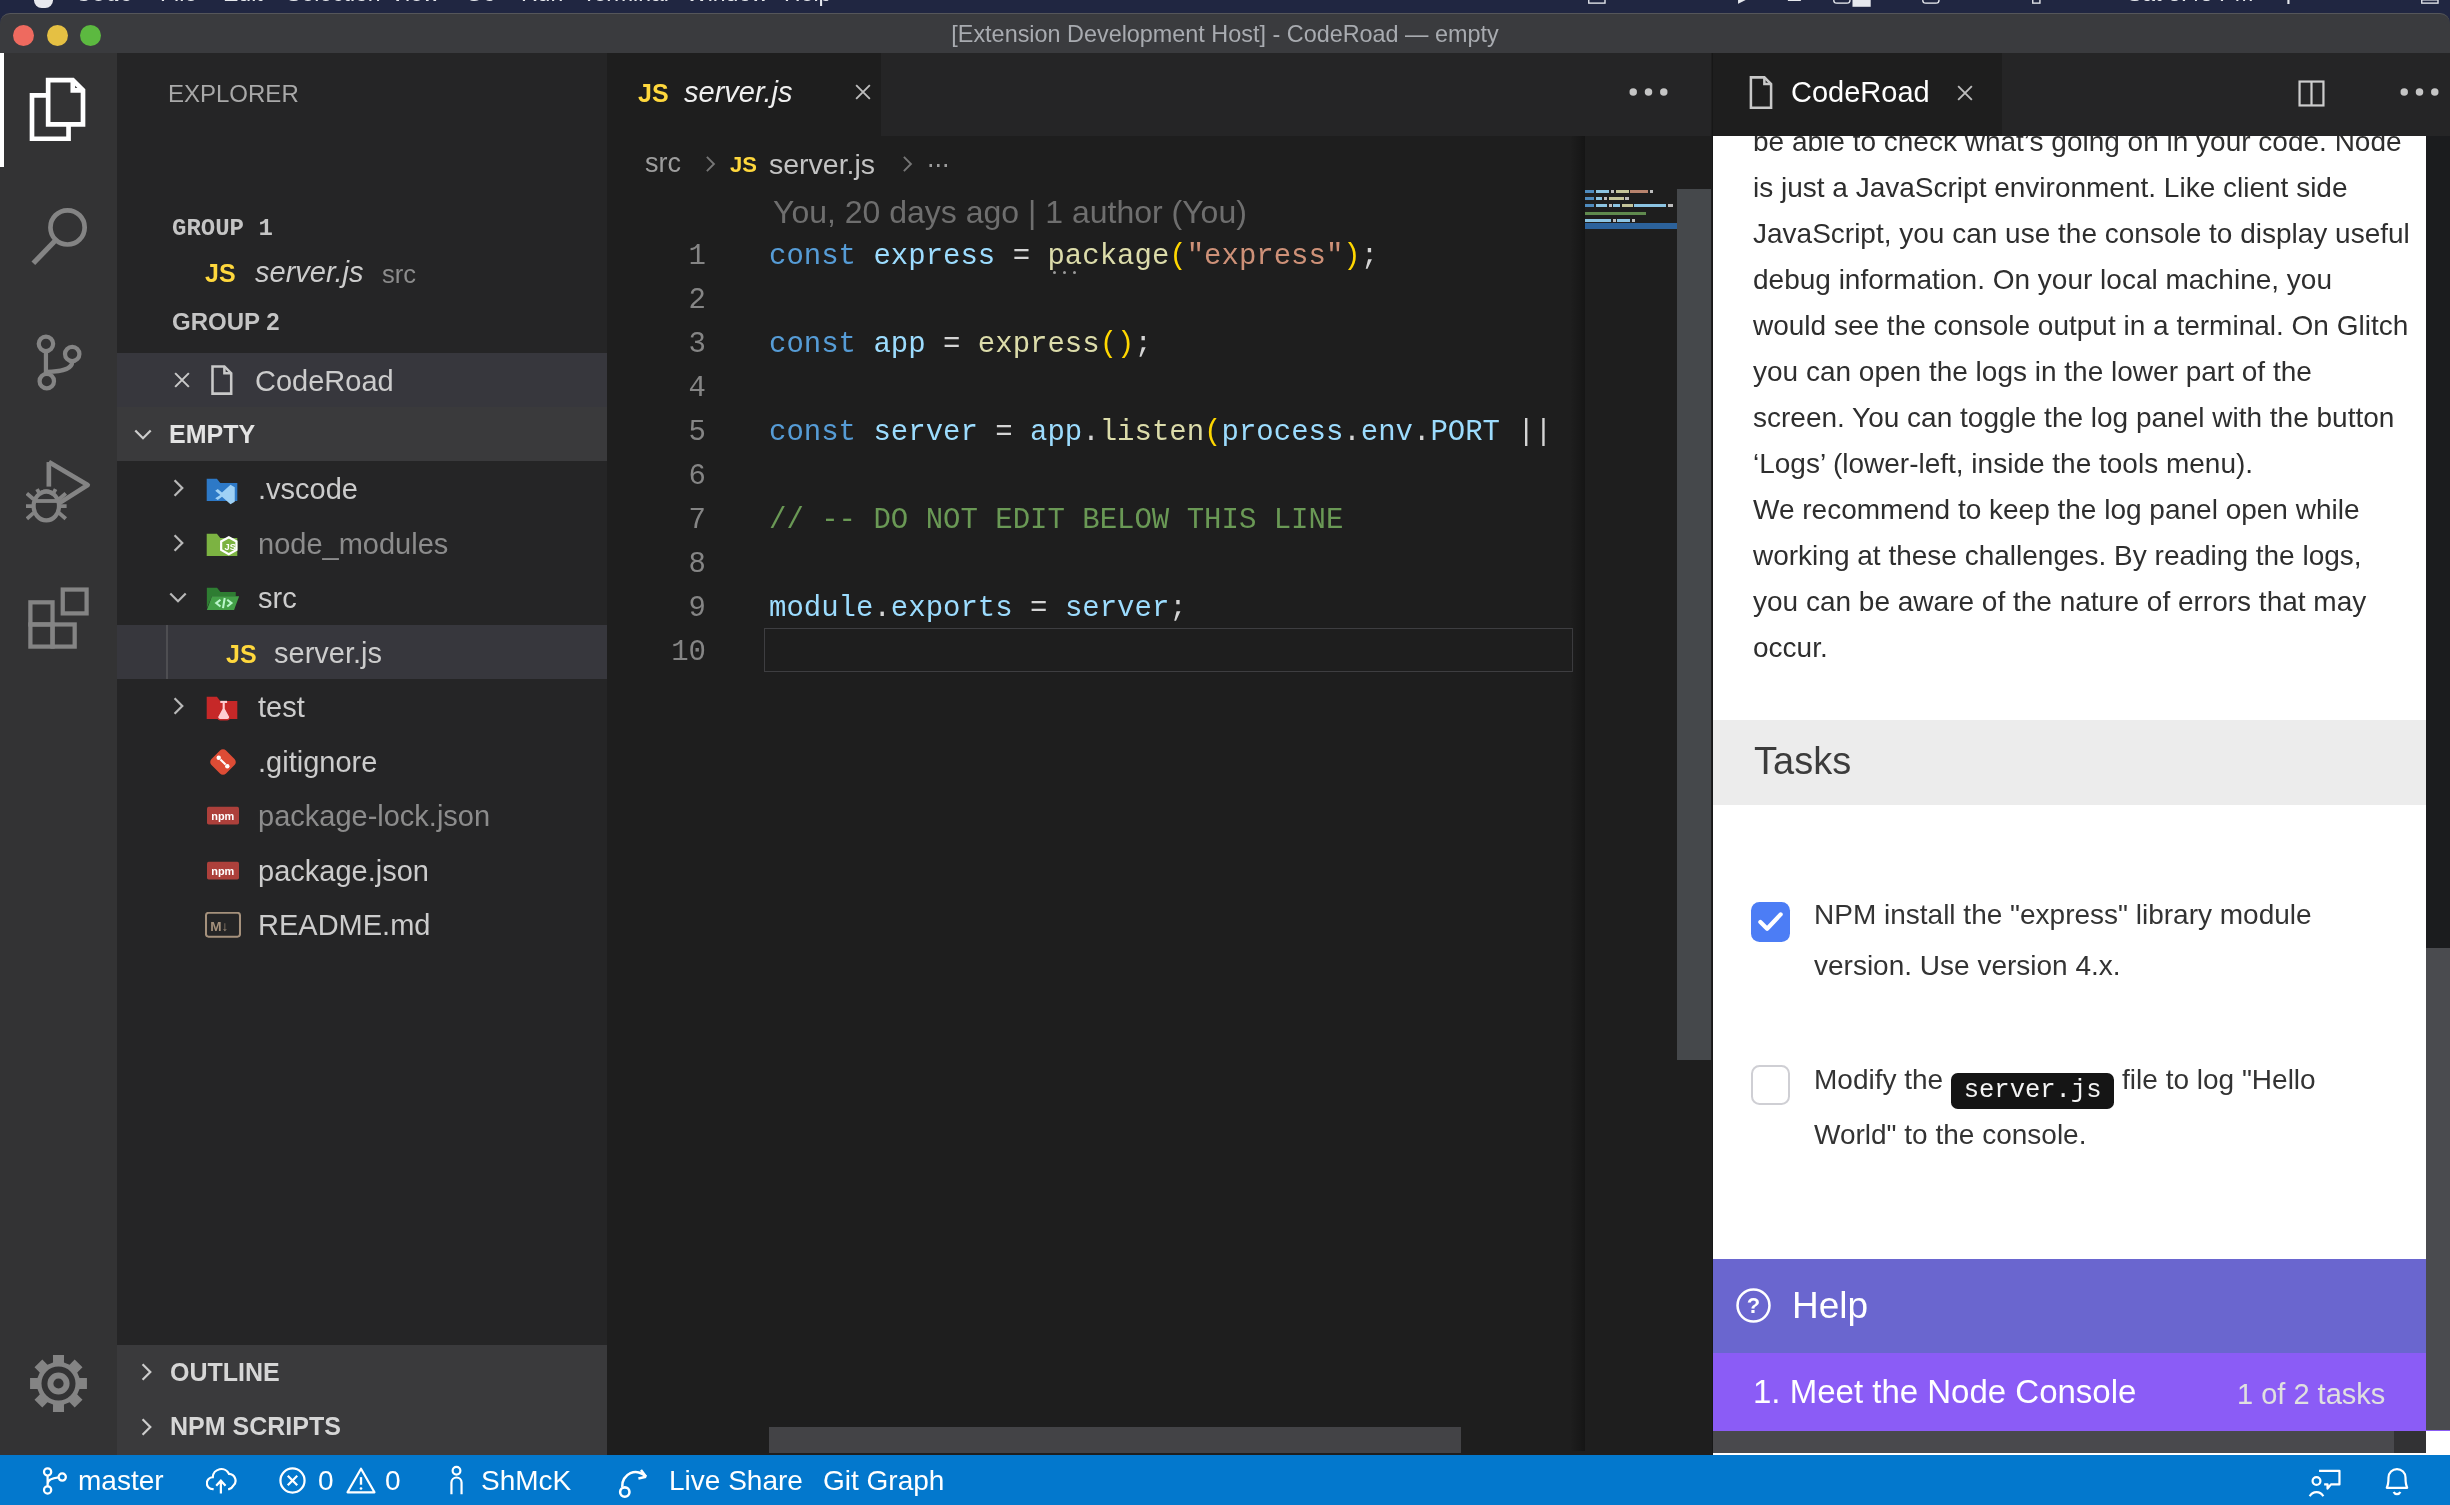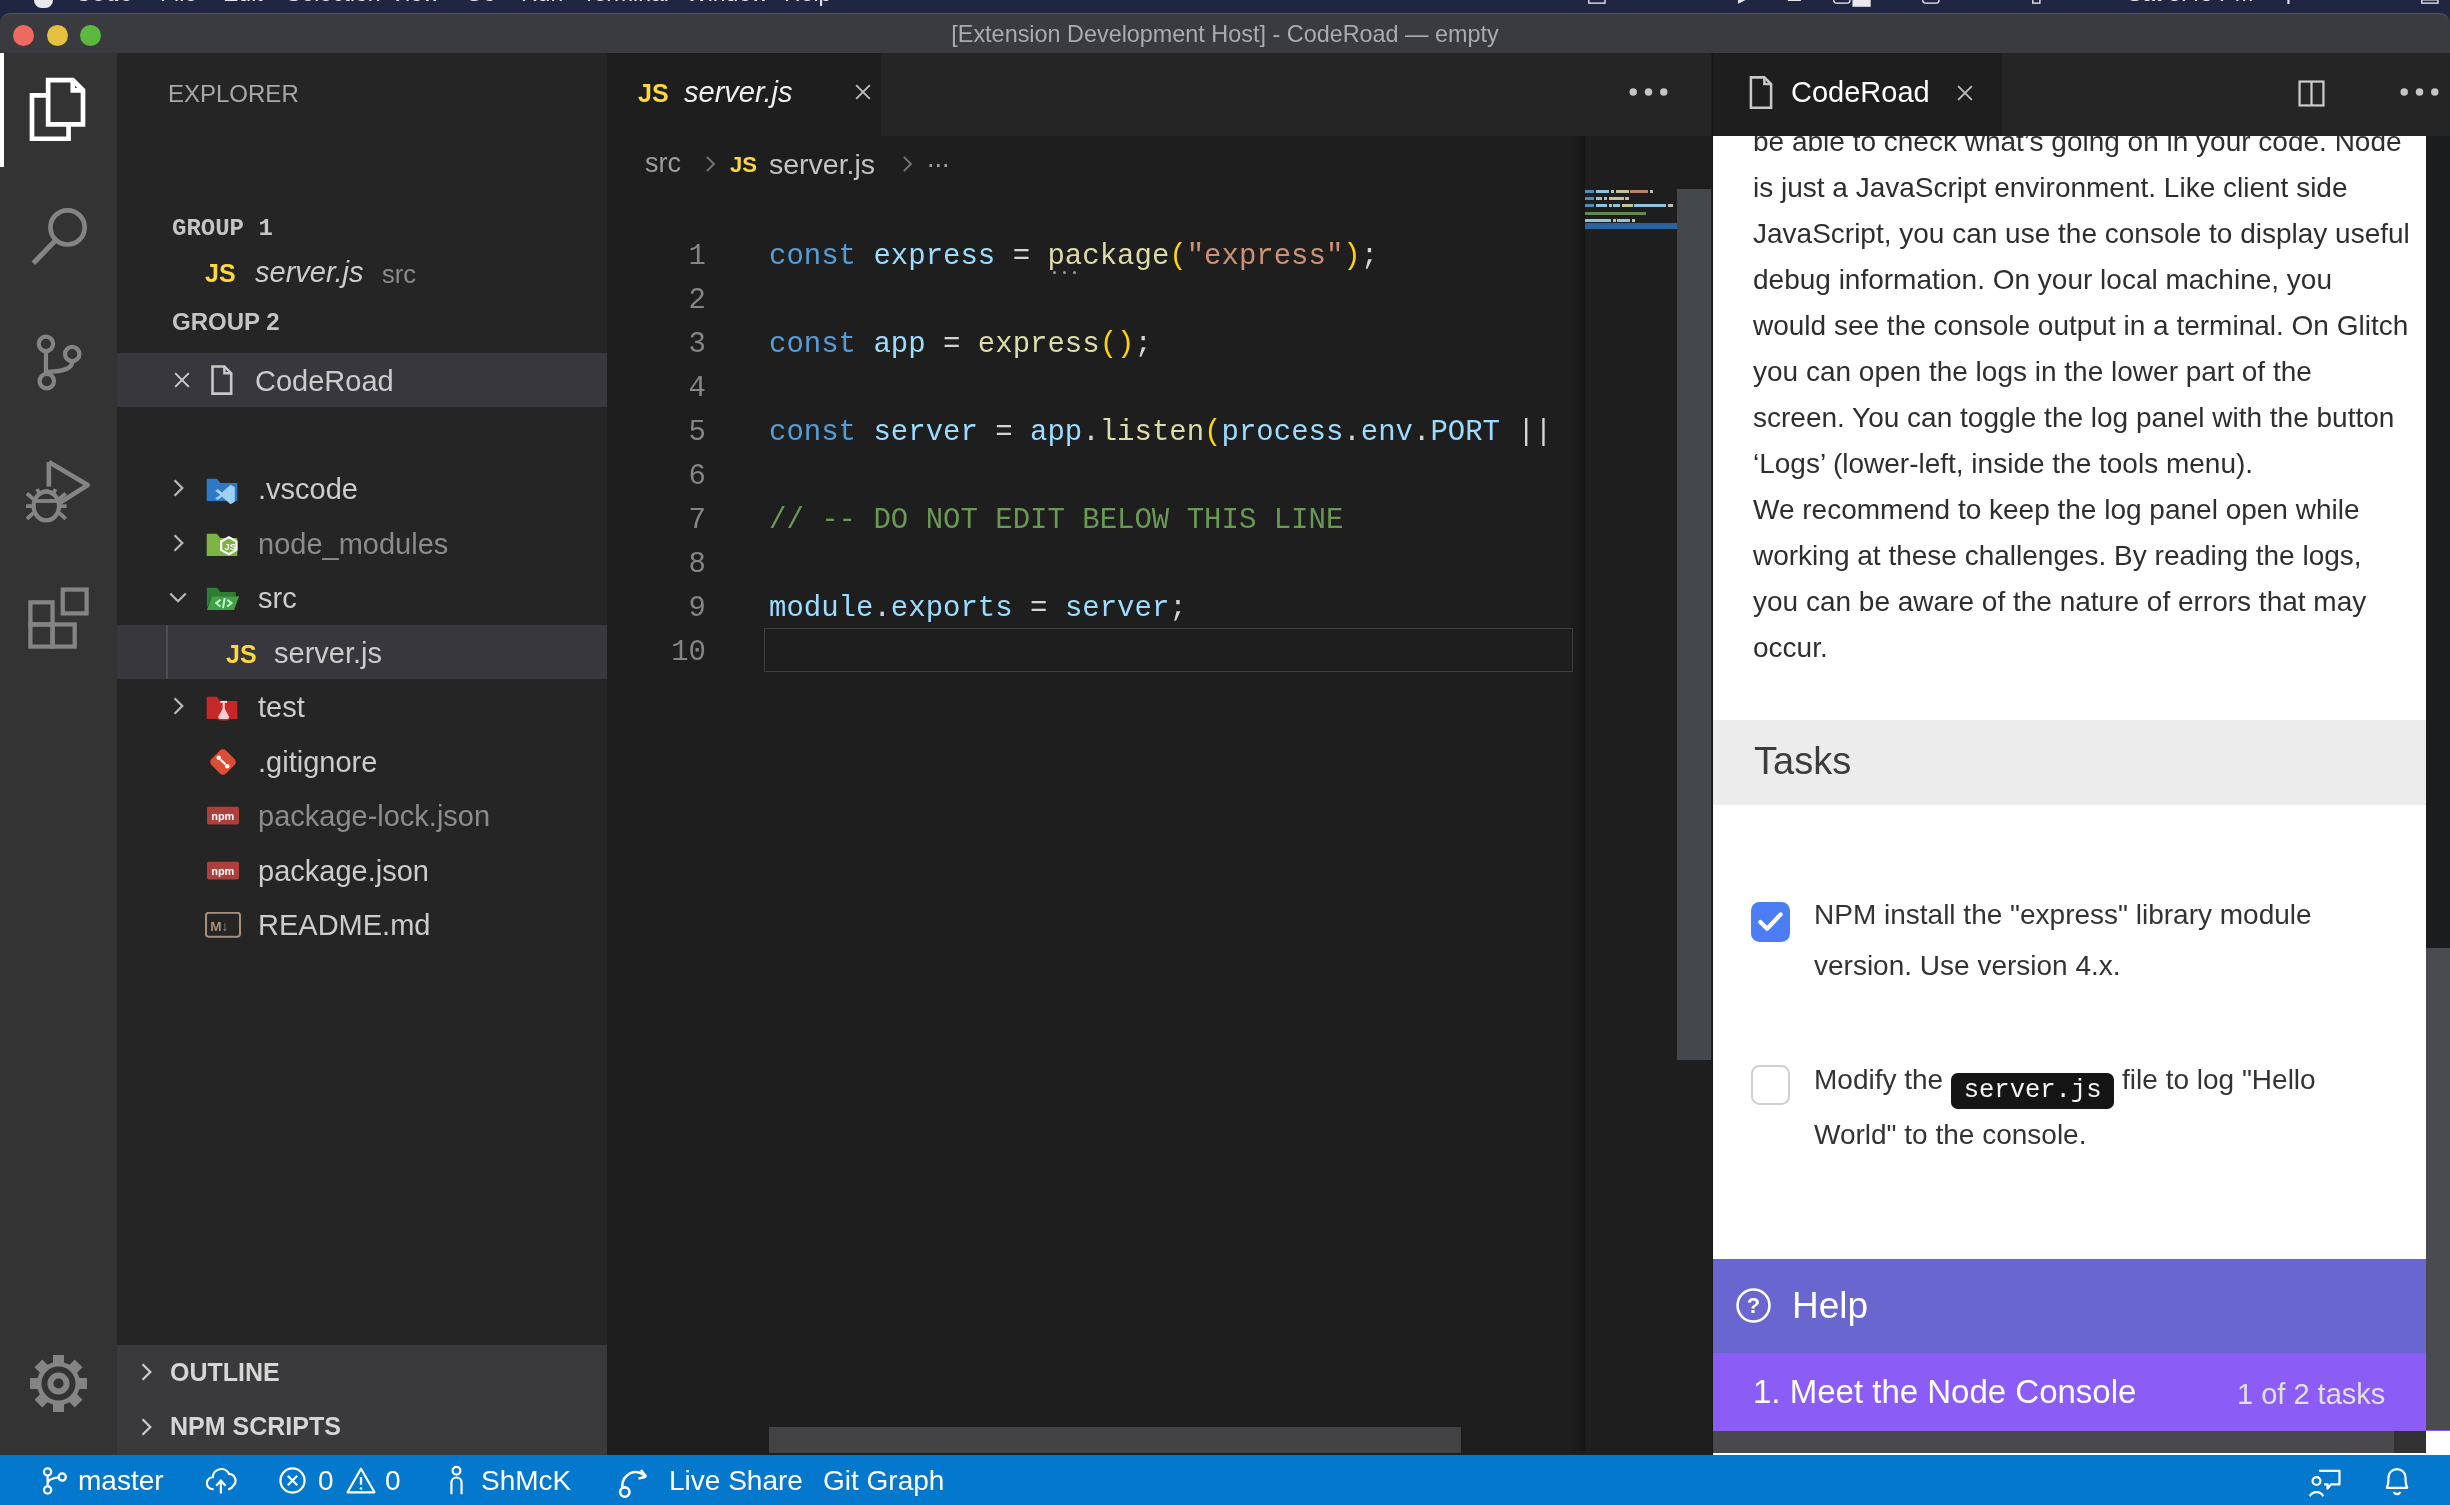--- a/index.html
+++ b/index.html
@@ -122,20 +122,26 @@
     <svg class="chev" style="left:53px;top:15.3px;" viewBox="0 0 28 28">
         <path d="M6 6 L22 22 M22 6 L6 22" stroke="#c9c9c9" stroke-width="2.4"></path>
       </svg>
     <svg class="chev" style="left:87px;top:10.2px;width:34px;height:34px;" viewBox="0 0 40 40">
         <path d="M10 4 H24 L32 12 V36 H10 Z" fill="none" stroke="#c9c9c9" stroke-width="3"></path>
         <path d="M24 4 V12 H32" fill="none" stroke="#c9c9c9" stroke-width="3"></path>
       </svg>
     <div class="rowtxt" style="left:138px;top:12px;">CodeRoad</div>
   </div>
 
+  <div class="sband" style="top:359px;height:54px;">
+    <svg class="chev" style="left:13.6px;top:15.3px;" viewBox="0 0 28 28">
+        <path d="M5 10 L14 19 L23 10" fill="none" stroke="#cccccc" stroke-width="2.6"></path>
+      </svg>
+    <div class="rowtxt bold" style="left:52px;top:12.8px;font-size:25px;color:#e3e3e3;">EMPTY</div>
+  </div>
 
   <div class="srow" style="top:413px;">
     <svg class="chev" style="left:49px;top:15.3px;" viewBox="0 0 28 28">
         <path d="M10 5 L19 14 L10 23" fill="none" stroke="#b8b8b8" stroke-width="2.6"></path>
       </svg>
     <svg class="chev" style="left:88px;top:11px;width:34px;height:34px;" viewBox="0 0 40 40">
       <path d="M2 8 H14 L18 13 H38 V34 H2 Z" fill="#2d79c7"></path>
       <path d="M30 15 L20 24 L15 20 L12 22 L18 27 L12 31 L15 33 L20 29 L30 38 L35 35 V18 Z" fill="#9fd1f5"></path>
     </svg>
     <div class="rowtxt" style="left:141px;top:12px;">.vscode</div>
@@ -240,20 +246,21 @@
   <svg class="chev" style="left:92px;top:105px;width:22px;height:22px;" viewBox="0 0 28 28">
       <path d="M10 5 L19 14 L10 23" fill="none" stroke="#767676" stroke-width="2.4"></path>
     </svg>
   <div class="rowtxt bold" style="left:123px;top:104px;color:#ffd83d;font-size:22px;">JS</div>
   <div class="rowtxt" style="left:162px;top:100px;font-size:28.5px;color:#c3c3c3;">server.js</div>
   <svg class="chev" style="left:289px;top:105px;width:22px;height:22px;" viewBox="0 0 28 28">
       <path d="M10 5 L19 14 L10 23" fill="none" stroke="#767676" stroke-width="2.4"></path>
     </svg>
   <div class="rowtxt" style="left:320px;top:95px;font-size:27px;color:#9d9d9d;">...</div>
 
+  <div class="rowtxt" style="left:166px;top:146px;font-size:32px;color:#6e6e6e;">You, 20 days ago | 1 author (You)</div>
 
   <div id="curline" style="position:absolute;left:157px;top:580px;width:809px;height:44px;border:1.7px solid #3e3e41;"></div>
 
   <div class="code" style="position:absolute;left:48px;top:187px;width:51px;line-height:44px;text-align:right;color:#858585;">1
 2
 3
 4
 5
 6
 7

